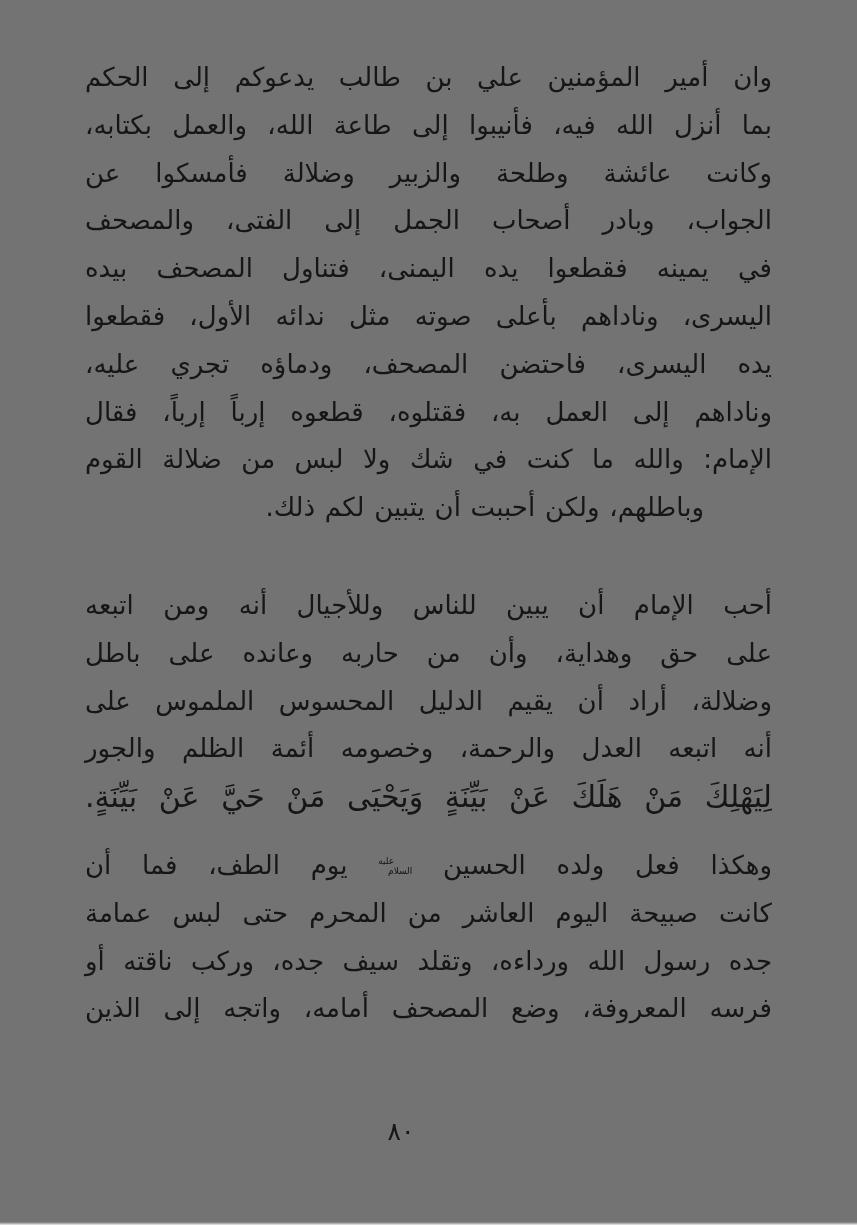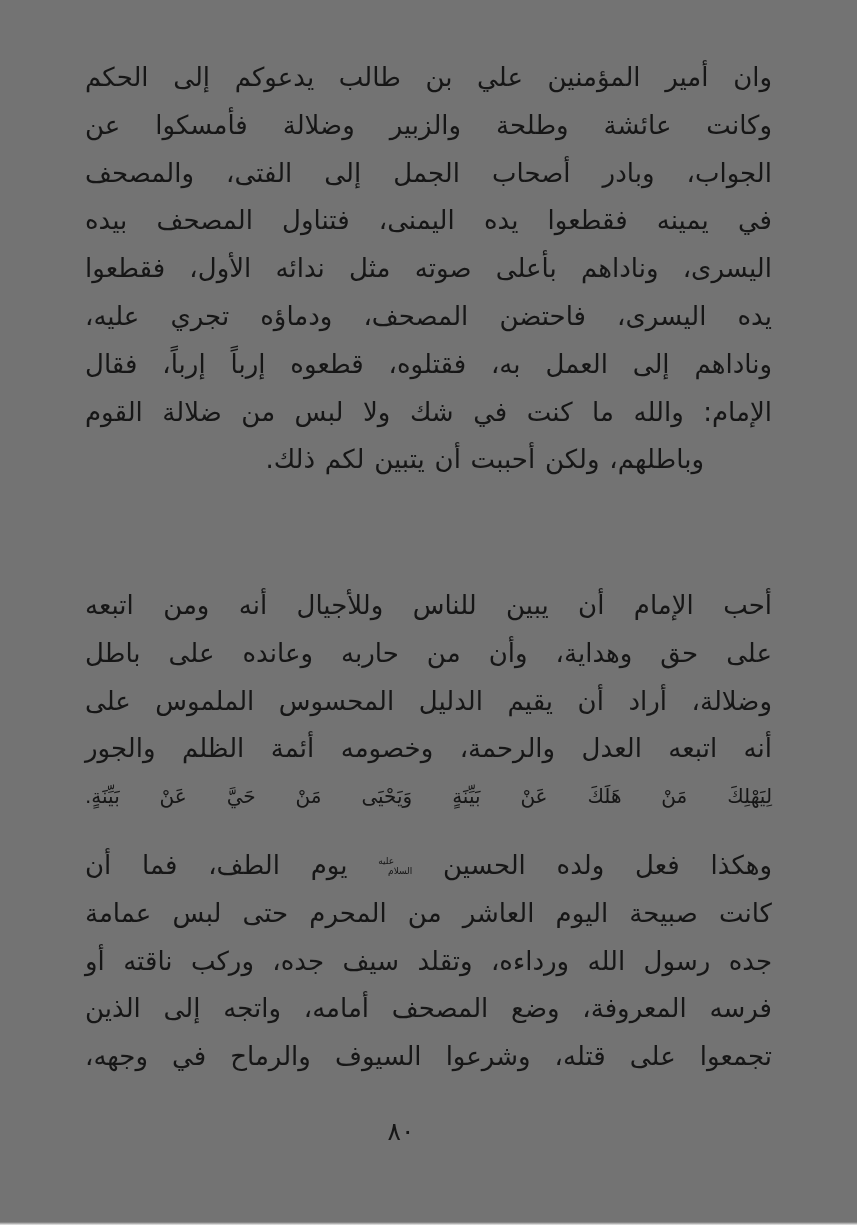--- a/index.html
+++ b/index.html
@@ -34,21 +34,21 @@
     word-spacing: 1.5px;
     white-space: normal;
   }
   .line.last {
     text-align-last: right;
   }
   .line.p1-last {
     padding-right: 68px;
   }
   .line.verse {
-    font-size: 20px;
+    font-size: 30px;
     word-spacing: 2px;
   }
   .honorific {
     display: inline-block;
     width: 34px;
     font-size: 9px;
     line-height: 9.5px;
     text-align: left;
     vertical-align: middle;
     word-spacing: 0;
@@ -73,20 +73,21 @@
     background: linear-gradient(to top, #ececec, rgba(255,255,255,0));
   }
 </style>
 </head>
 <body>
 
 <div class="page">
 
   <div class="para para-1">
     <div class="line">وان أمير المؤمنين علي بن طالب يدعوكم إلى الحكم</div>
+    <div class="line">بما أنزل الله فيه، فأنيبوا إلى طاعة الله، والعمل بكتابه،</div>
     <div class="line">وكانت عائشة وطلحة والزبير وضلالة فأمسكوا عن</div>
     <div class="line">الجواب، وبادر أصحاب الجمل إلى الفتى، والمصحف</div>
     <div class="line">في يمينه فقطعوا يده اليمنى، فتناول المصحف بيده</div>
     <div class="line">اليسرى، وناداهم بأعلى صوته مثل ندائه الأول، فقطعوا</div>
     <div class="line">يده اليسرى، فاحتضن المصحف، ودماؤه تجري عليه،</div>
     <div class="line">وناداهم إلى العمل به، فقتلوه، قطعوه إرباً إرباً، فقال</div>
     <div class="line">الإمام: والله ما كنت في شك ولا لبس من ضلالة القوم</div>
     <div class="line last p1-last">وباطلهم، ولكن أحببت أن يتبين لكم ذلك.</div>
   </div>
 
@@ -100,20 +101,19 @@
 
   <div class="para para-3">
     <div class="line">
       <span>وهكذا فعل ولده الحسين</span>
       <span class="honorific">عليه السلام</span>
       <span>يوم الطف، فما أن</span>
     </div>
     <div class="line">كانت صبيحة اليوم العاشر من المحرم حتى لبس عمامة</div>
     <div class="line">جده رسول الله ورداءه، وتقلد سيف جده، وركب ناقته أو</div>
     <div class="line">فرسه المعروفة، وضع المصحف أمامه، واتجه إلى الذين</div>
-    <div class="line">تجمعوا على قتله، وشرعوا السيوف والرماح في وجهه،</div>
   </div>
 
   <div class="page-number">٨٠</div>
 
   <div class="scan-edge"></div>
 
 </div>
 
 </body></html>

